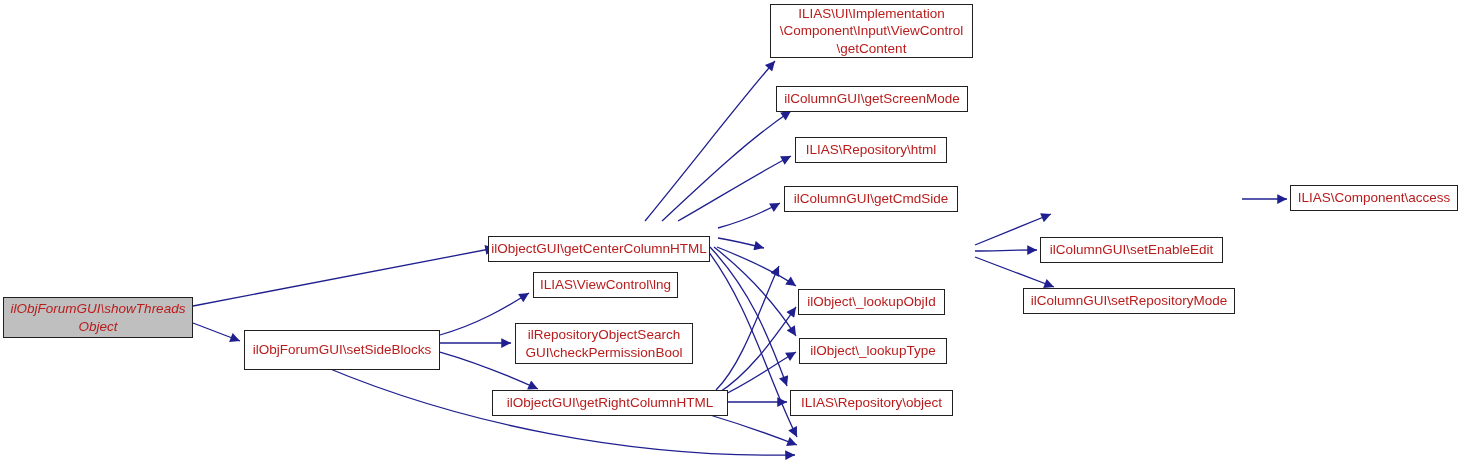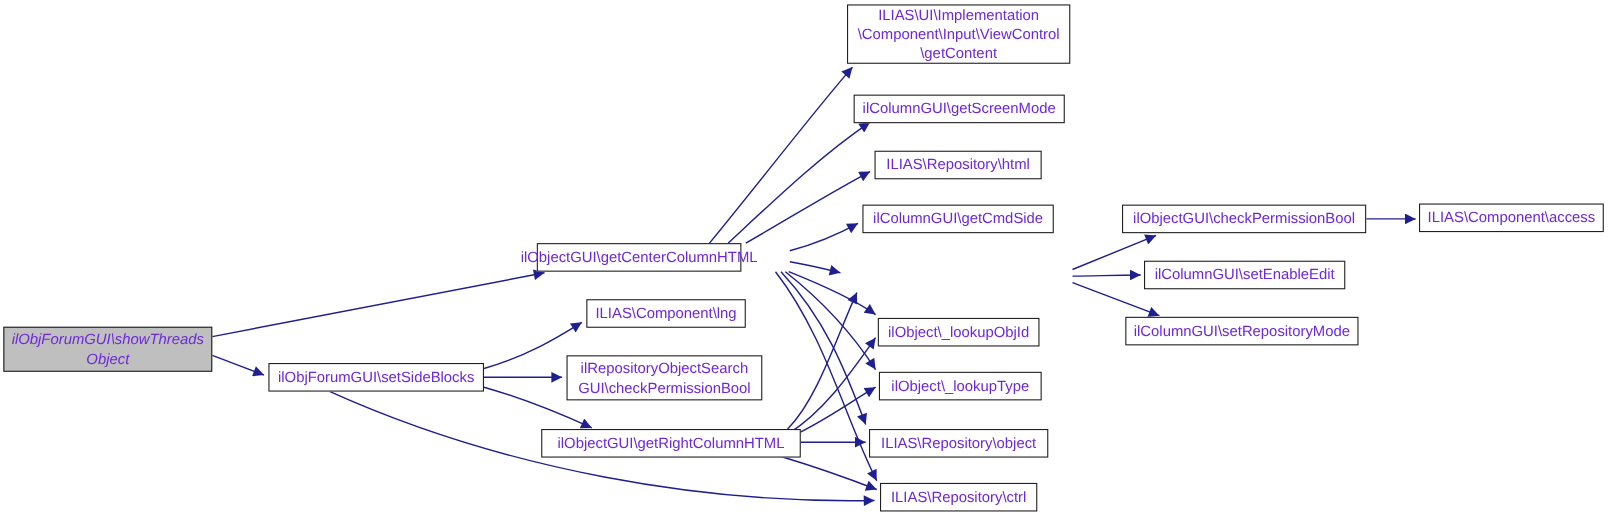--- a/index.html
+++ b/index.html
@@ -10,21 +10,21 @@
     font-family:"Liberation Sans", sans-serif;
     overflow:hidden;
   }
   #edges{position:absolute;left:0;top:0;width:1464px;height:472px;}
   .edge{fill:none;stroke:#1f1f8f;stroke-width:1.3px;}
   .node{
     position:absolute;
     box-sizing:border-box;
     background:#ffffff;
     border:1.6px solid #202020;
-    color:#6d28d9;
+    color:#b91c1c;
     font-size:13.5px;
     line-height:1.3;
     display:flex;
     align-items:center;
     justify-content:center;
     text-align:center;
     white-space:pre-line;
     cursor:pointer;
     padding:0 2px;
   }
@@ -67,51 +67,49 @@
     <path class="edge" marker-end="url(#arrow)" d="M 710 415 C 740 424, 766 433, 797 445"></path>
     <path class="edge" marker-end="url(#arrow)" d="M 975 245 L 1051 214"></path>
     <path class="edge" marker-end="url(#arrow)" d="M 975 251 C 995 251, 1010 250, 1037 250"></path>
     <path class="edge" marker-end="url(#arrow)" d="M 975 257 L 1054 287"></path>
     <path class="edge" marker-end="url(#arrow)" d="M 1242 199 L 1287 199"></path>
   </svg>
 
   <div class="node current" style="left:3px;top:297px;width:190px;height:41px">ilObjForumGUI\showThreads
 Object</div>
 
-  <div class="node" style="left:244px;top:330px;width:196px;height:26px">ilObjForumGUI\setSideBlocks</div>
+  <div class="node" style="left:244px;top:330px;width:196px;height:40px">ilObjForumGUI\setSideBlocks</div>
 
-  <div class="node" style="left:488px;top:221px;width:186px;height:26px">ilObjectGUI\getCenterColumnHTML</div>
+  <div class="node" style="left:488px;top:236px;width:222px;height:26px">ilObjectGUI\getCenterColumnHTML</div>
 
   <div class="node" style="left:770px;top:4px;width:203px;height:54px">ILIAS\UI\Implementation
 \Component\Input\ViewControl
 \getContent</div>
 
   <div class="node" style="left:776px;top:86px;width:192px;height:26px">ilColumnGUI\getScreenMode</div>
 
   <div class="node" style="left:795px;top:137px;width:152px;height:26px">ILIAS\Repository\html</div>
 
   <div class="node" style="left:784px;top:186px;width:174px;height:26px">ilColumnGUI\getCmdSide</div>
 
 
   <div class="node" style="left:798px;top:289px;width:147px;height:26px">ilObject\_lookupObjId</div>
 
   <div class="node" style="left:799px;top:338px;width:148px;height:26px">ilObject\_lookupType</div>
 
   <div class="node" style="left:790px;top:390px;width:163px;height:26px">ILIAS\Repository\object</div>
 
-  <div class="node" style="left:800px;top:439px;width:143px;height:26px">ILIAS\Repository\ctrl</div>
 
-  <div class="node" style="left:533px;top:272px;width:145px;height:26px">ILIAS\Component\lng</div>
+  <div class="node" style="left:533px;top:272px;width:145px;height:26px">ILIAS\ViewControl\lng</div>
 
   <div class="node" style="left:515px;top:323px;width:178px;height:41px">ilRepositoryObjectSearch
 GUI\checkPermissionBool</div>
 
   <div class="node" style="left:492px;top:390px;width:236px;height:26px">ilObjectGUI\getRightColumnHTML</div>
 
-  <div class="node" style="left:1020px;top:186px;width:222px;height:26px">ilObjectGUI\checkPermissionBool</div>
 
   <div class="node" style="left:1290px;top:185px;width:168px;height:26px">ILIAS\Component\access</div>
 
   <div class="node" style="left:1040px;top:237px;width:183px;height:26px">ilColumnGUI\setEnableEdit</div>
 
   <div class="node" style="left:1023px;top:288px;width:212px;height:26px">ilColumnGUI\setRepositoryMode</div>
 
 </div>
 
 </body></html>

